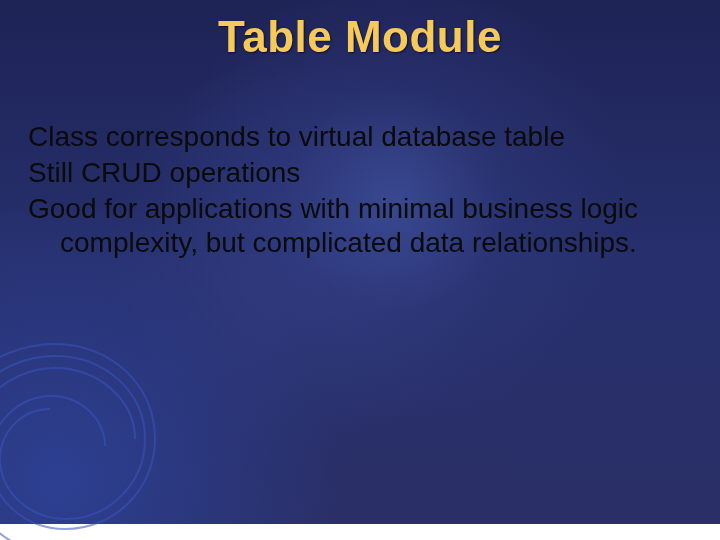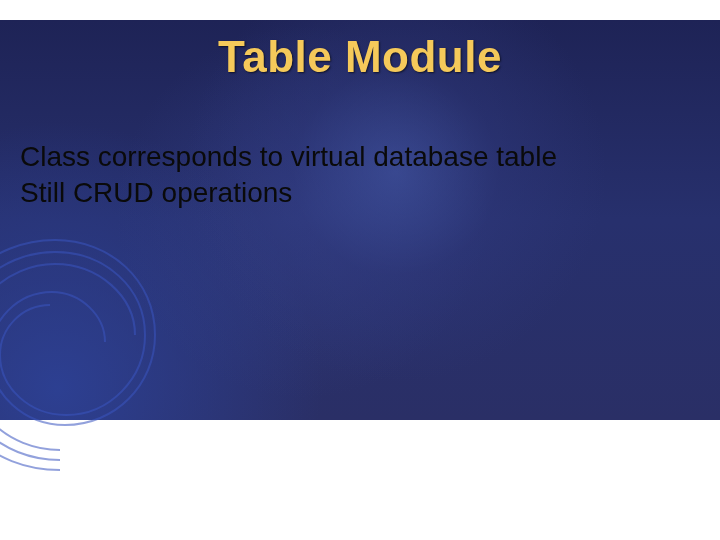--- a/index.html
+++ b/index.html
@@ -6,28 +6,27 @@
     margin: 0;
     padding: 0;
     width: 720px;
     height: 540px;
     overflow: hidden;
     font-family: Arial, Helvetica, sans-serif;
   }
   .slide {
     position: relative;
     width: 720px;
-    height: 400px;
+    height: 524px;
     background:
       radial-gradient(circle at 55% 38%, rgba(70,90,170,0.55) 0%, rgba(50,60,130,0.35) 22%, rgba(35,40,95,0) 45%),
       radial-gradient(circle at 42% 48%, rgba(60,75,155,0.35) 0%, rgba(35,40,95,0) 40%),
       radial-gradient(circle at 8% 92%, rgba(45,65,150,0.9) 0%, rgba(30,35,90,0) 35%),
       linear-gradient(180deg, #1e2356 0%, #27306d 50%, #2a2f66 100%);
     box-sizing: border-box;
-    margin-top: 20px;
   }
   .swirl {
     position: absolute;
     left: -70px;
     bottom: -60px;
     width: 260px;
     height: 260px;
     pointer-events: none;
   }
   .title {
@@ -38,21 +37,21 @@
     text-align: center;
     font-size: 44px;
     font-weight: bold;
     color: #f5c95a;
     text-shadow: 1px 1px 2px rgba(0,0,0,0.6);
     letter-spacing: 0.5px;
   }
   .body {
     position: absolute;
     top: 120px;
-    left: 20px;
+    left: 28px;
     right: 30px;
     color: #0a0a0a;
     font-size: 28px;
     line-height: 1.22;
   }
   .item {
     margin-bottom: 2px;
     padding-left: 32px;
     text-indent: -32px;
   }
@@ -68,15 +67,16 @@
       <path d="M130 240 C 70 240 22 195 22 132 C 22 78 68 32 125 32 C 175 32 215 68 215 115 C 215 158 180 195 136 195 C 100 195 70 168 70 135 C 70 108 92 85 120 85"></path>
       <path d="M130 230 C 78 230 34 190 34 134 C 34 86 76 44 125 44 C 168 44 205 76 205 115"></path>
     </g>
   </svg>
 
   <div class="title">Table Module</div>
 
   <div class="body">
     <div class="item">Class corresponds to virtual database table</div>
     <div class="item">Still CRUD operations</div>
+    <div class="item">Good for applications with minimal business logic complexity, but complicated data relationships.</div>
   </div>
 
 </div>
 
 </body></html>

